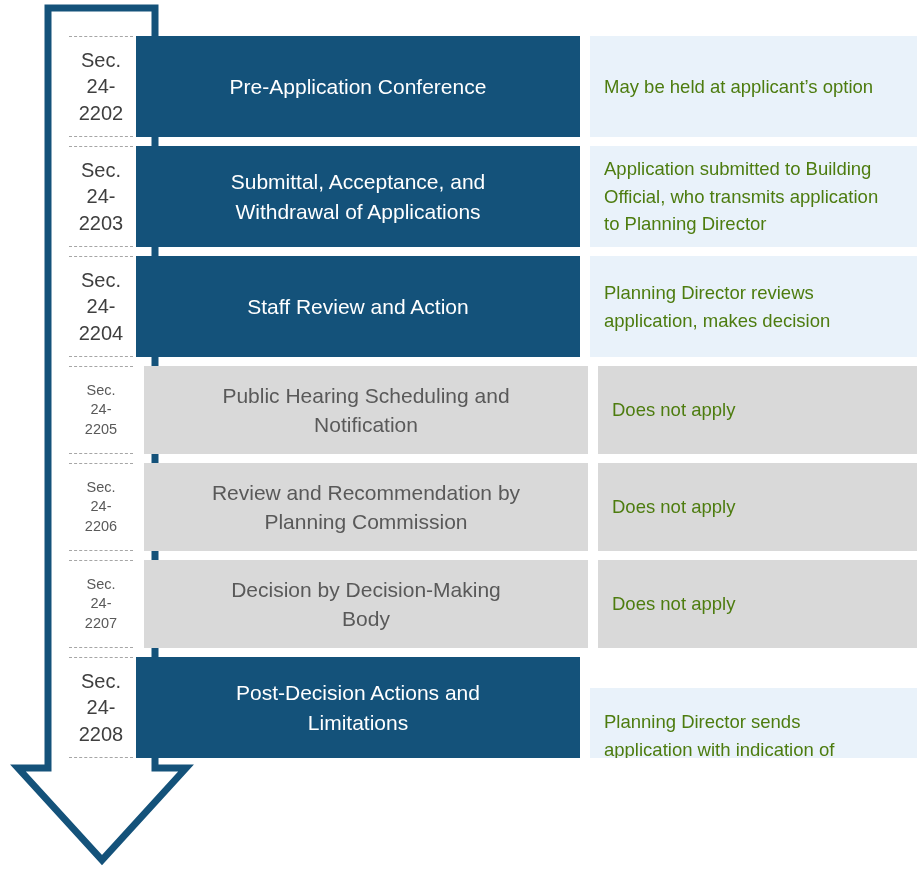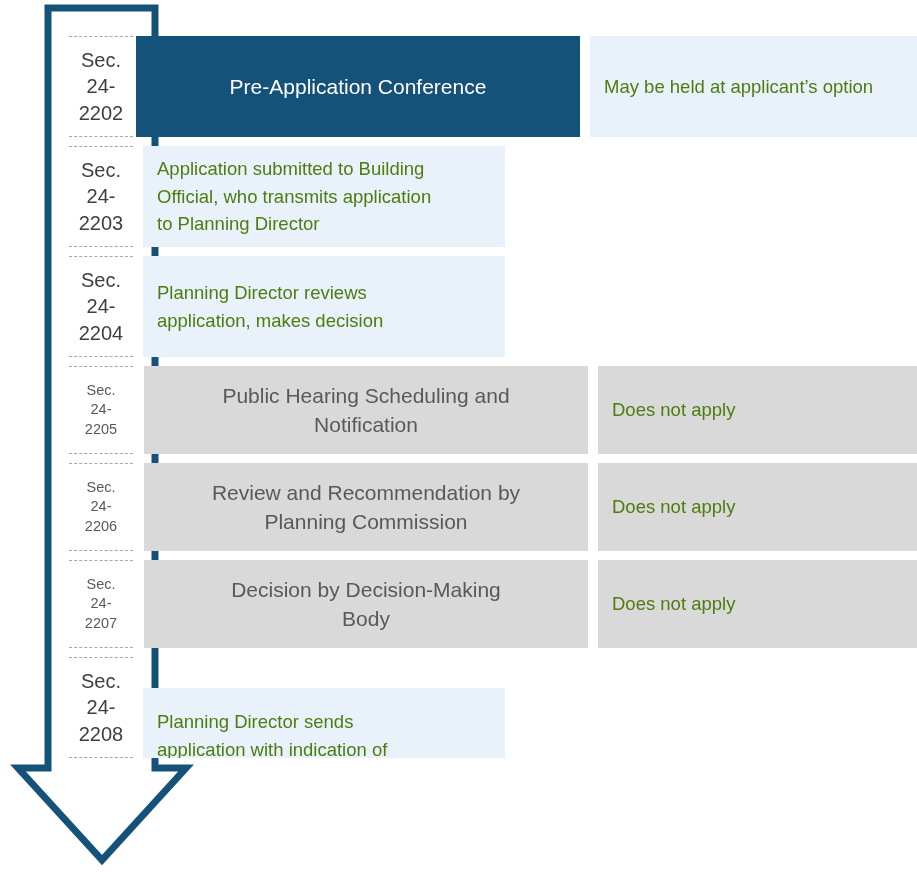--- a/index.html
+++ b/index.html
@@ -65,29 +65,32 @@
 24-
 2202</div>
       <div class="title">Pre-Application Conference</div>
       <div class="desc">May be held at applicant’s option</div>
     </div>
 
     <div class="row active">
       <div class="sec">Sec.
 24-
 2203</div>
+      <div class="title">Submittal, Acceptance, and
+Withdrawal of Applications</div>
       <div class="desc">Application submitted to Building
 Official, who transmits application
 to Planning Director</div>
     </div>
 
     <div class="row active">
       <div class="sec">Sec.
 24-
 2204</div>
+      <div class="title">Staff Review and Action</div>
       <div class="desc">Planning Director reviews
 application, makes decision</div>
     </div>
 
     <div class="row inactive">
       <div class="sec">Sec.
 24-
 2205</div>
       <div class="title">Public Hearing Scheduling and
 Notification</div>
@@ -109,20 +112,22 @@
 2207</div>
       <div class="title">Decision by Decision-Making
 Body</div>
       <div class="desc">Does not apply</div>
     </div>
 
     <div class="row active clip">
       <div class="sec">Sec.
 24-
 2208</div>
+      <div class="title">Post-Decision Actions and
+Limitations</div>
       <div class="desc">Planning Director sends
 application with indication of
 approval or denial to Building
 Official</div>
     </div>
 
   </div>
 </div>
 
 </body></html>

